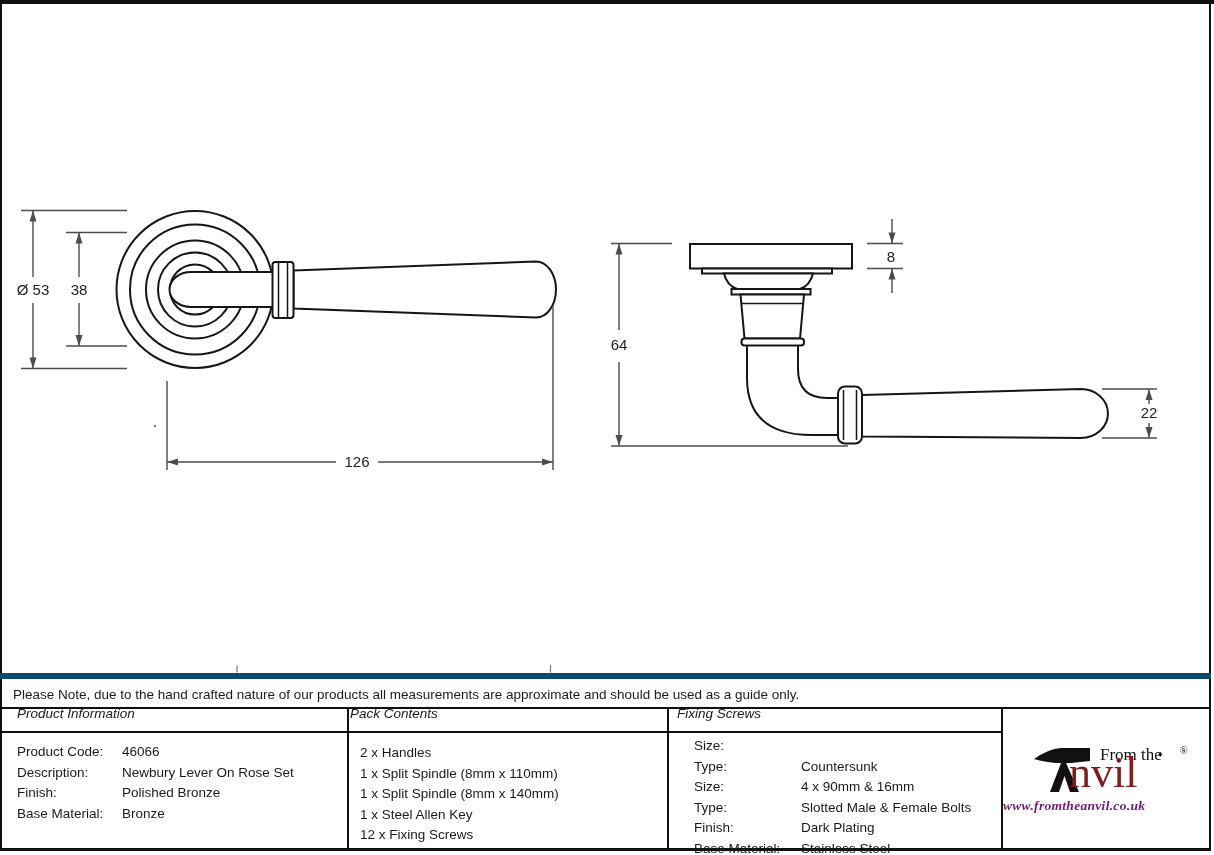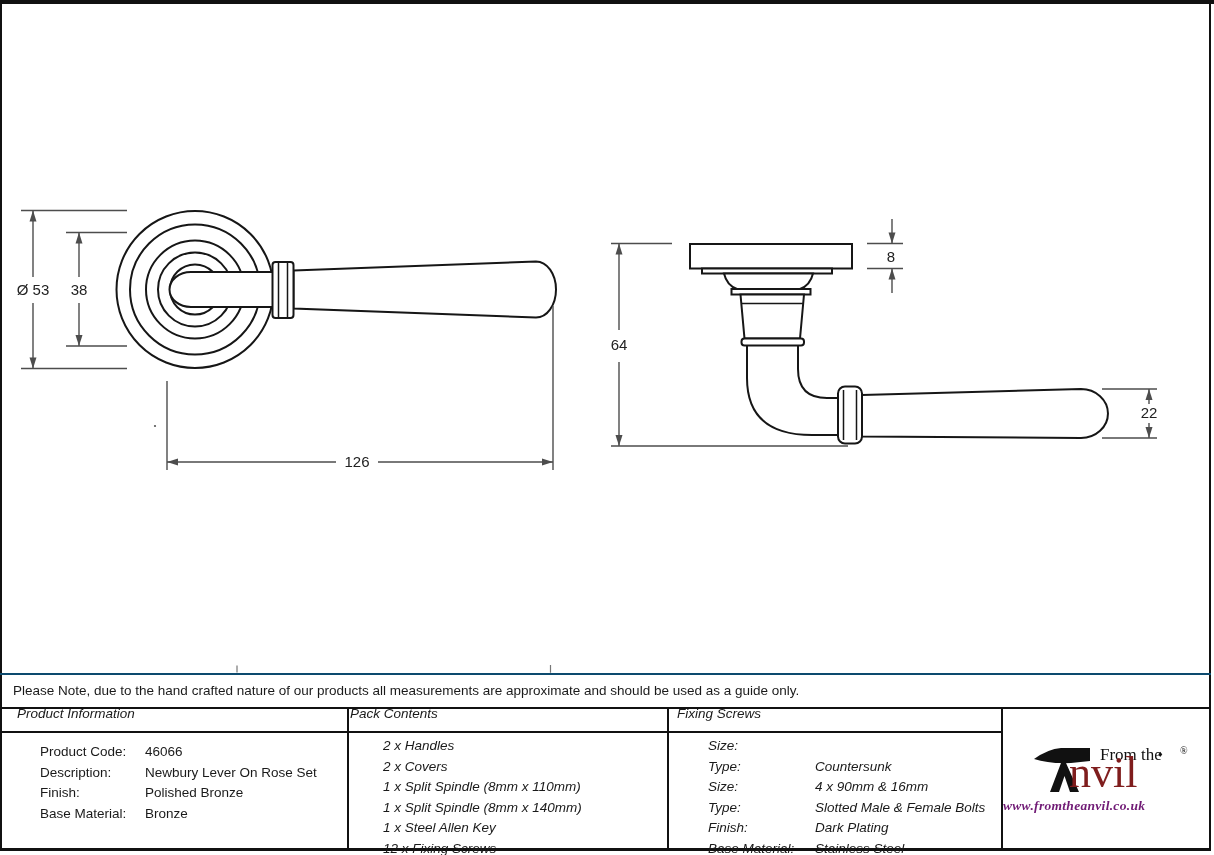--- a/index.html
+++ b/index.html
@@ -1,29 +1,29 @@
 <!DOCTYPE html>
 <html><head>
 <meta charset="utf-8">
 <style>
   html,body{margin:0;padding:0;background:#fff;}
   .page{position:relative;width:1214px;height:855px;background:#fff;overflow:hidden;
         font-family:"Liberation Sans",sans-serif;color:#1a1a1a;}
   .b{position:absolute;background:#111;}
   .drawing-svg{position:absolute;left:2px;top:4px;}
   .cell{position:absolute;box-sizing:border-box;font-size:13.5px;color:#1a1a1a;}
-  .note-row{top:673px;left:0;width:1211px;height:36px;border-top:2px solid #0c4a6e;
+  .note-row{top:673px;left:0;width:1211px;height:36px;border-top:6px solid #0c4a6e;
             border-bottom:2px solid #111;line-height:32px;padding-left:13px;}
   .hdr{display:flex;align-items:center;height:28px;top:699px;font-style:italic;}
-  .kv-row{display:flex;line-height:20.5px;margin-left:23px;}
+  .kv-row{display:flex;line-height:20.5px;}
   .kv-label{flex:0 0 105px;}
   .fx .kv-label{flex:0 0 107px;}
   .pad-prod{padding:9px 4px 0 15px;}
-  .pad-pack{padding:3px 4px 0 11px;font-style:italic;}
-  .pad-fix{padding:3px 4px 0 16px;font-style:italic;}
+  .pad-pack{padding:10px 4px 0 11px;}
+  .pad-fix{padding:3px 4px 0 25px;}
   .logo-cell{left:1003px;top:709px;width:206px;height:139px;}
   .logo-wrap{position:absolute;left:0;top:0;width:206px;height:139px;}
   .anvil-svg{position:absolute;left:30px;top:37px;}
   .logo-from{position:absolute;left:97px;top:36px;font-family:"Liberation Serif",serif;
              font-size:17px;color:#111;}
   .logo-diamond{position:absolute;left:155px;top:40px;font-size:9px;color:#111;}
   .logo-nvil{position:absolute;left:66px;top:44px;font-family:"Liberation Serif",serif;
              font-size:44px;line-height:40px;color:#7f1d1d;}
   .logo-reg{position:absolute;left:177px;top:36px;font-family:"Liberation Serif",serif;
             font-size:10px;color:#111;}
@@ -141,21 +141,20 @@
       <span>Polished Bronze</span>
     </div>
     <div class="kv-row">
       <span class="kv-label">Base Material:</span>
       <span>Bronze</span>
     </div>
   </div>
 
   <div class="cell pad-pack" style="left:349px;top:733px;width:318px;height:115px;">
     <div class="kv-row">2 x Handles</div>
-    <div class="kv-row">2 x Covers</div>
     <div class="kv-row">1 x Split Spindle (8mm x 110mm)</div>
     <div class="kv-row">1 x Split Spindle (8mm x 140mm)</div>
     <div class="kv-row">1 x Steel Allen Key</div>
     <div class="kv-row">12 x Fixing Screws</div>
   </div>
 
   <div class="cell pad-fix fx" style="left:669px;top:733px;width:332px;height:115px;">
     <div class="kv-row">
       <span class="kv-label">Size:</span>
     </div>

